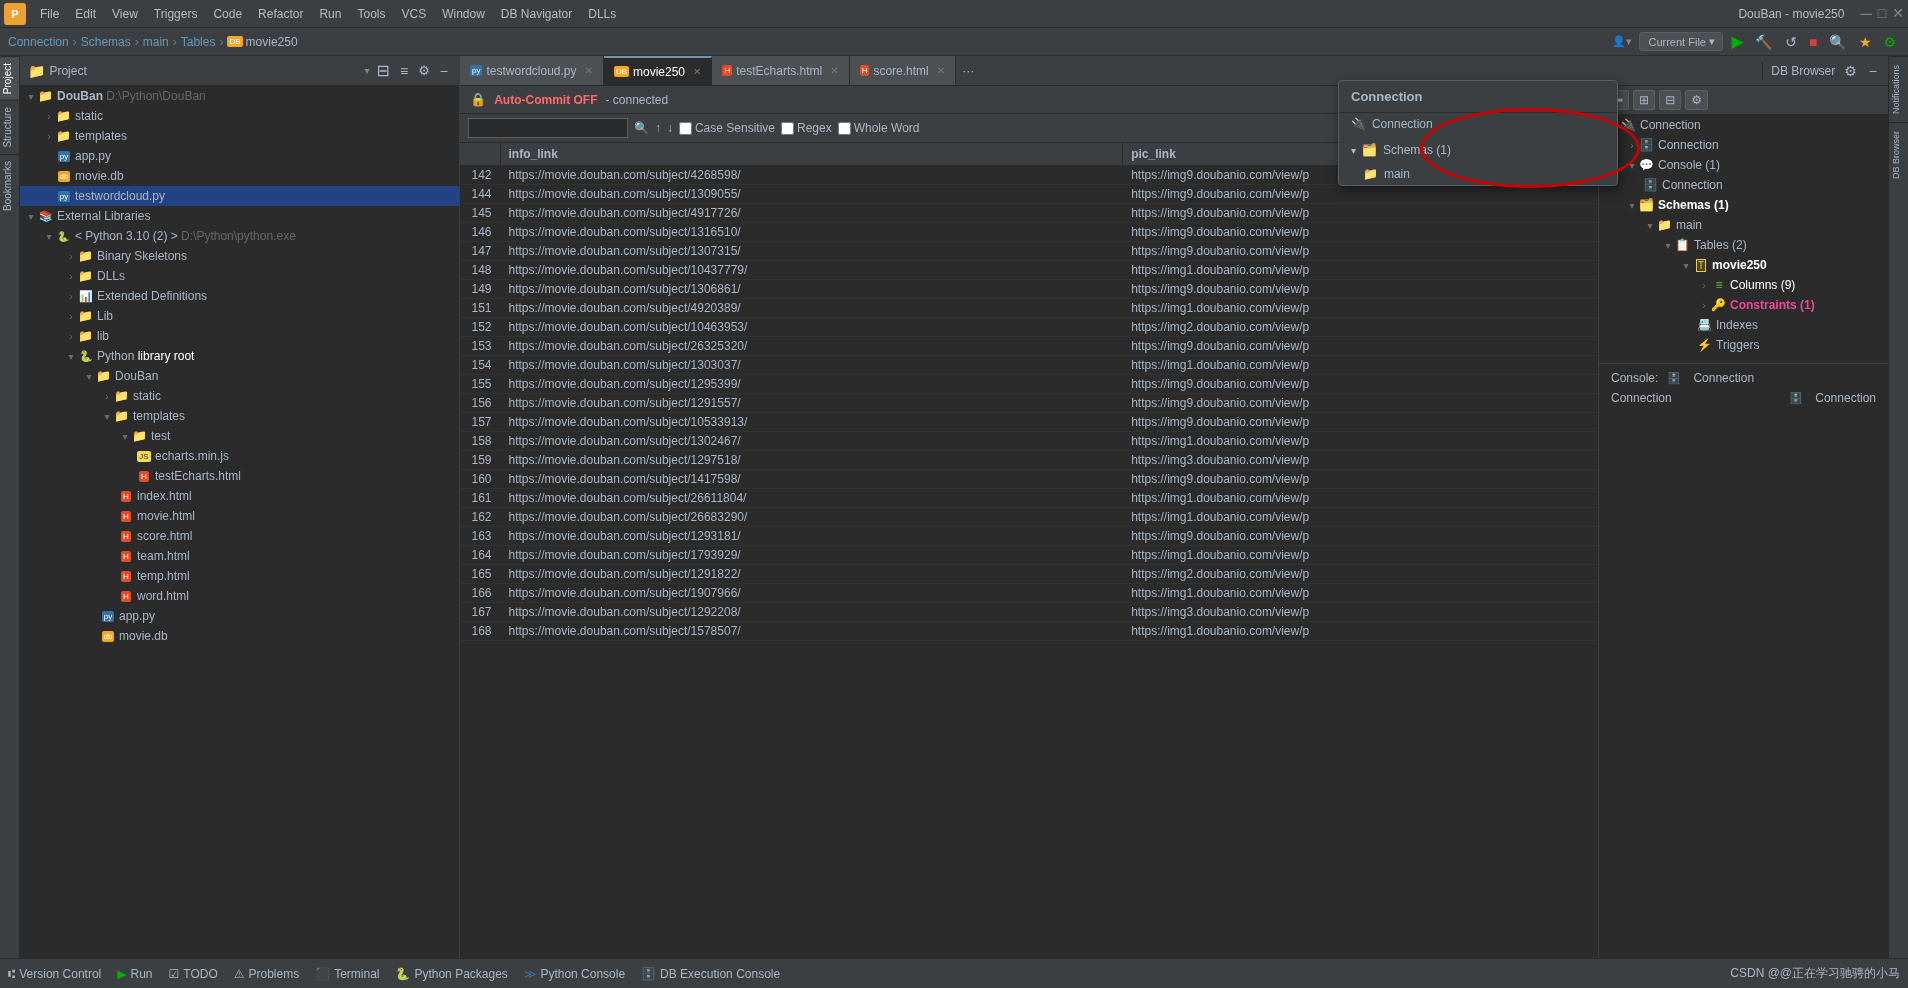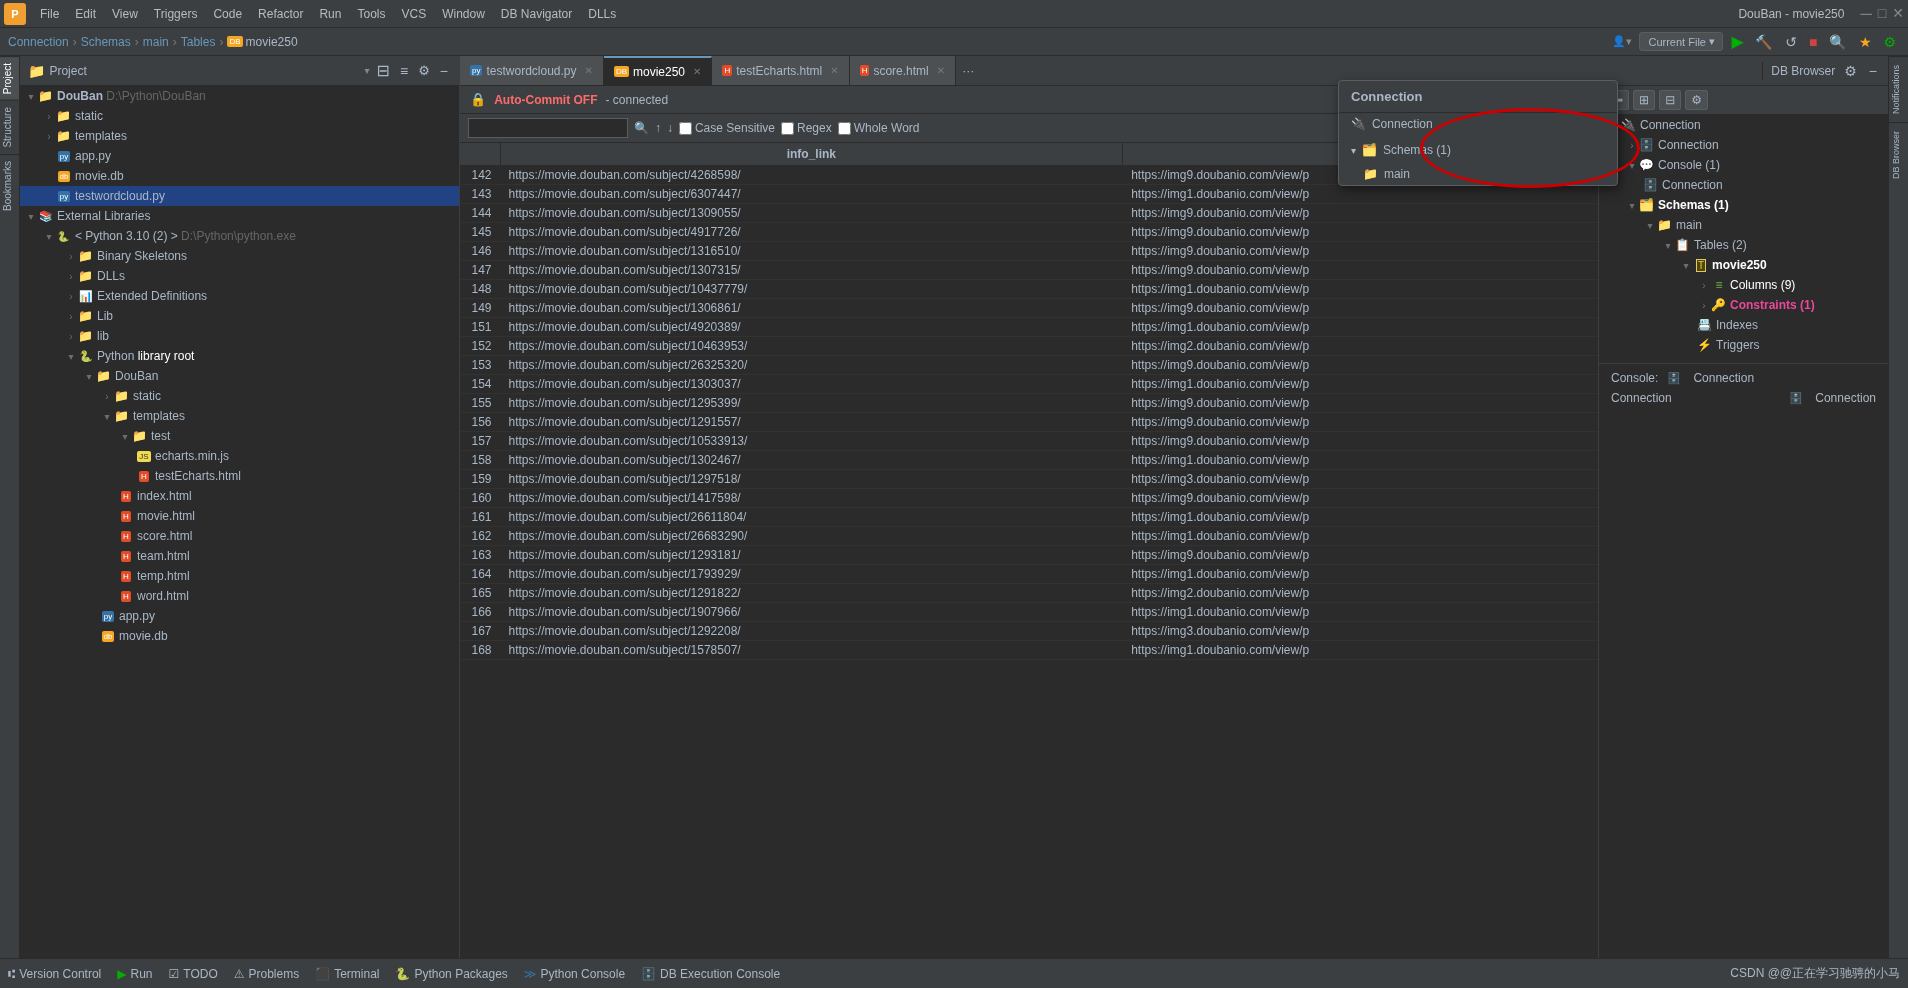--- a/index.html
+++ b/index.html
@@ -54,21 +54,21 @@
     
     .search-bar { display: flex; align-items: center; background: #3c3f41; padding: 4px 8px; gap: 6px; border-bottom: 1px solid #2b2b2b; }
     .search-input { background: #2b2b2b; border: 1px solid #5a5d5f; color: #a9b7c6; padding: 2px 6px; font-size: 12px; width: 160px; }
     .search-btn { background: none; border: none; color: #a9b7c6; cursor: pointer; font-size: 12px; }
     .search-check { display: flex; align-items: center; gap: 3px; color: #a9b7c6; font-size: 12px; justify-content: space-between; }
     .search-check input { margin: 0; }
 
     
     .table-container { flex: 1; overflow: auto; background: #2b2b2b; }
     .data-table { width: 100%; border-collapse: collapse; font-size: 12px; }
-    .data-table th { background: #3c3f41; color: #a9b7c6; padding: 4px 8px; text-align: center; border-bottom: 1px solid #2b2b2b; border-right: 1px solid #2b2b2b; position: sticky; top: 0; }
+    .data-table th { background: #3c3f41; color: #a9b7c6; padding: 4px 8px; text-align: left; border-bottom: 1px solid #2b2b2b; border-right: 1px solid #2b2b2b; position: sticky; top: 0; }
     .data-table td { padding: 2px 8px; border-bottom: 1px solid #323232; border-right: 1px solid #2b2b2b; color: #a9b7c6; white-space: nowrap; overflow: hidden; max-width: 400px; text-overflow: ellipsis; }
     .row-num { color: #6a6a6a; width: 40px; text-align: right; }
 
     
     .db-panel { width: 290px; background: #2b2b2b; border-left: 1px solid #3c3f41; display: flex; flex-direction: column; flex-shrink: 0; }
     .db-tree { flex: 1; overflow-y: auto; font-size: 12px; }
     .db-tree-item { display: flex; align-items: center; padding: 2px 4px; cursor: pointer; white-space: nowrap; }
     .db-item-icon { width: 16px; height: 16px; display: inline-flex; align-items: center; justify-content: center; margin-right: 3px; flex-shrink: 0; }
     .db-conn-icon { color: #6897bb; font-size: 12px; }
     .db-table-icon { color: #e8c46a; font-size: 10px; background: #4a4a00; border: 1px solid #e8c46a; padding: 0 1px; }
@@ -459,25 +459,20 @@
                   <th>pic_link</th>
                 </tr>
               </thead>
               <tbody id="table-body">
               <tr>
                     <td class="row-num">142</td>
                     <td>https://movie.douban.com/subject/4268598/</td>
                     <td>https://img9.doubanio.com/view/p</td>
                   </tr>
                   <tr>
-                    <td class="row-num">143</td>
-                    <td>https://movie.douban.com/subject/6307447/</td>
-                    <td>https://img1.doubanio.com/view/p</td>
-                  </tr>
-                  <tr>
                     <td class="row-num">144</td>
                     <td>https://movie.douban.com/subject/1309055/</td>
                     <td>https://img9.doubanio.com/view/p</td>
                   </tr>
                   <tr>
                     <td class="row-num">145</td>
                     <td>https://movie.douban.com/subject/4917726/</td>
                     <td>https://img9.doubanio.com/view/p</td>
                   </tr>
                   <tr>

